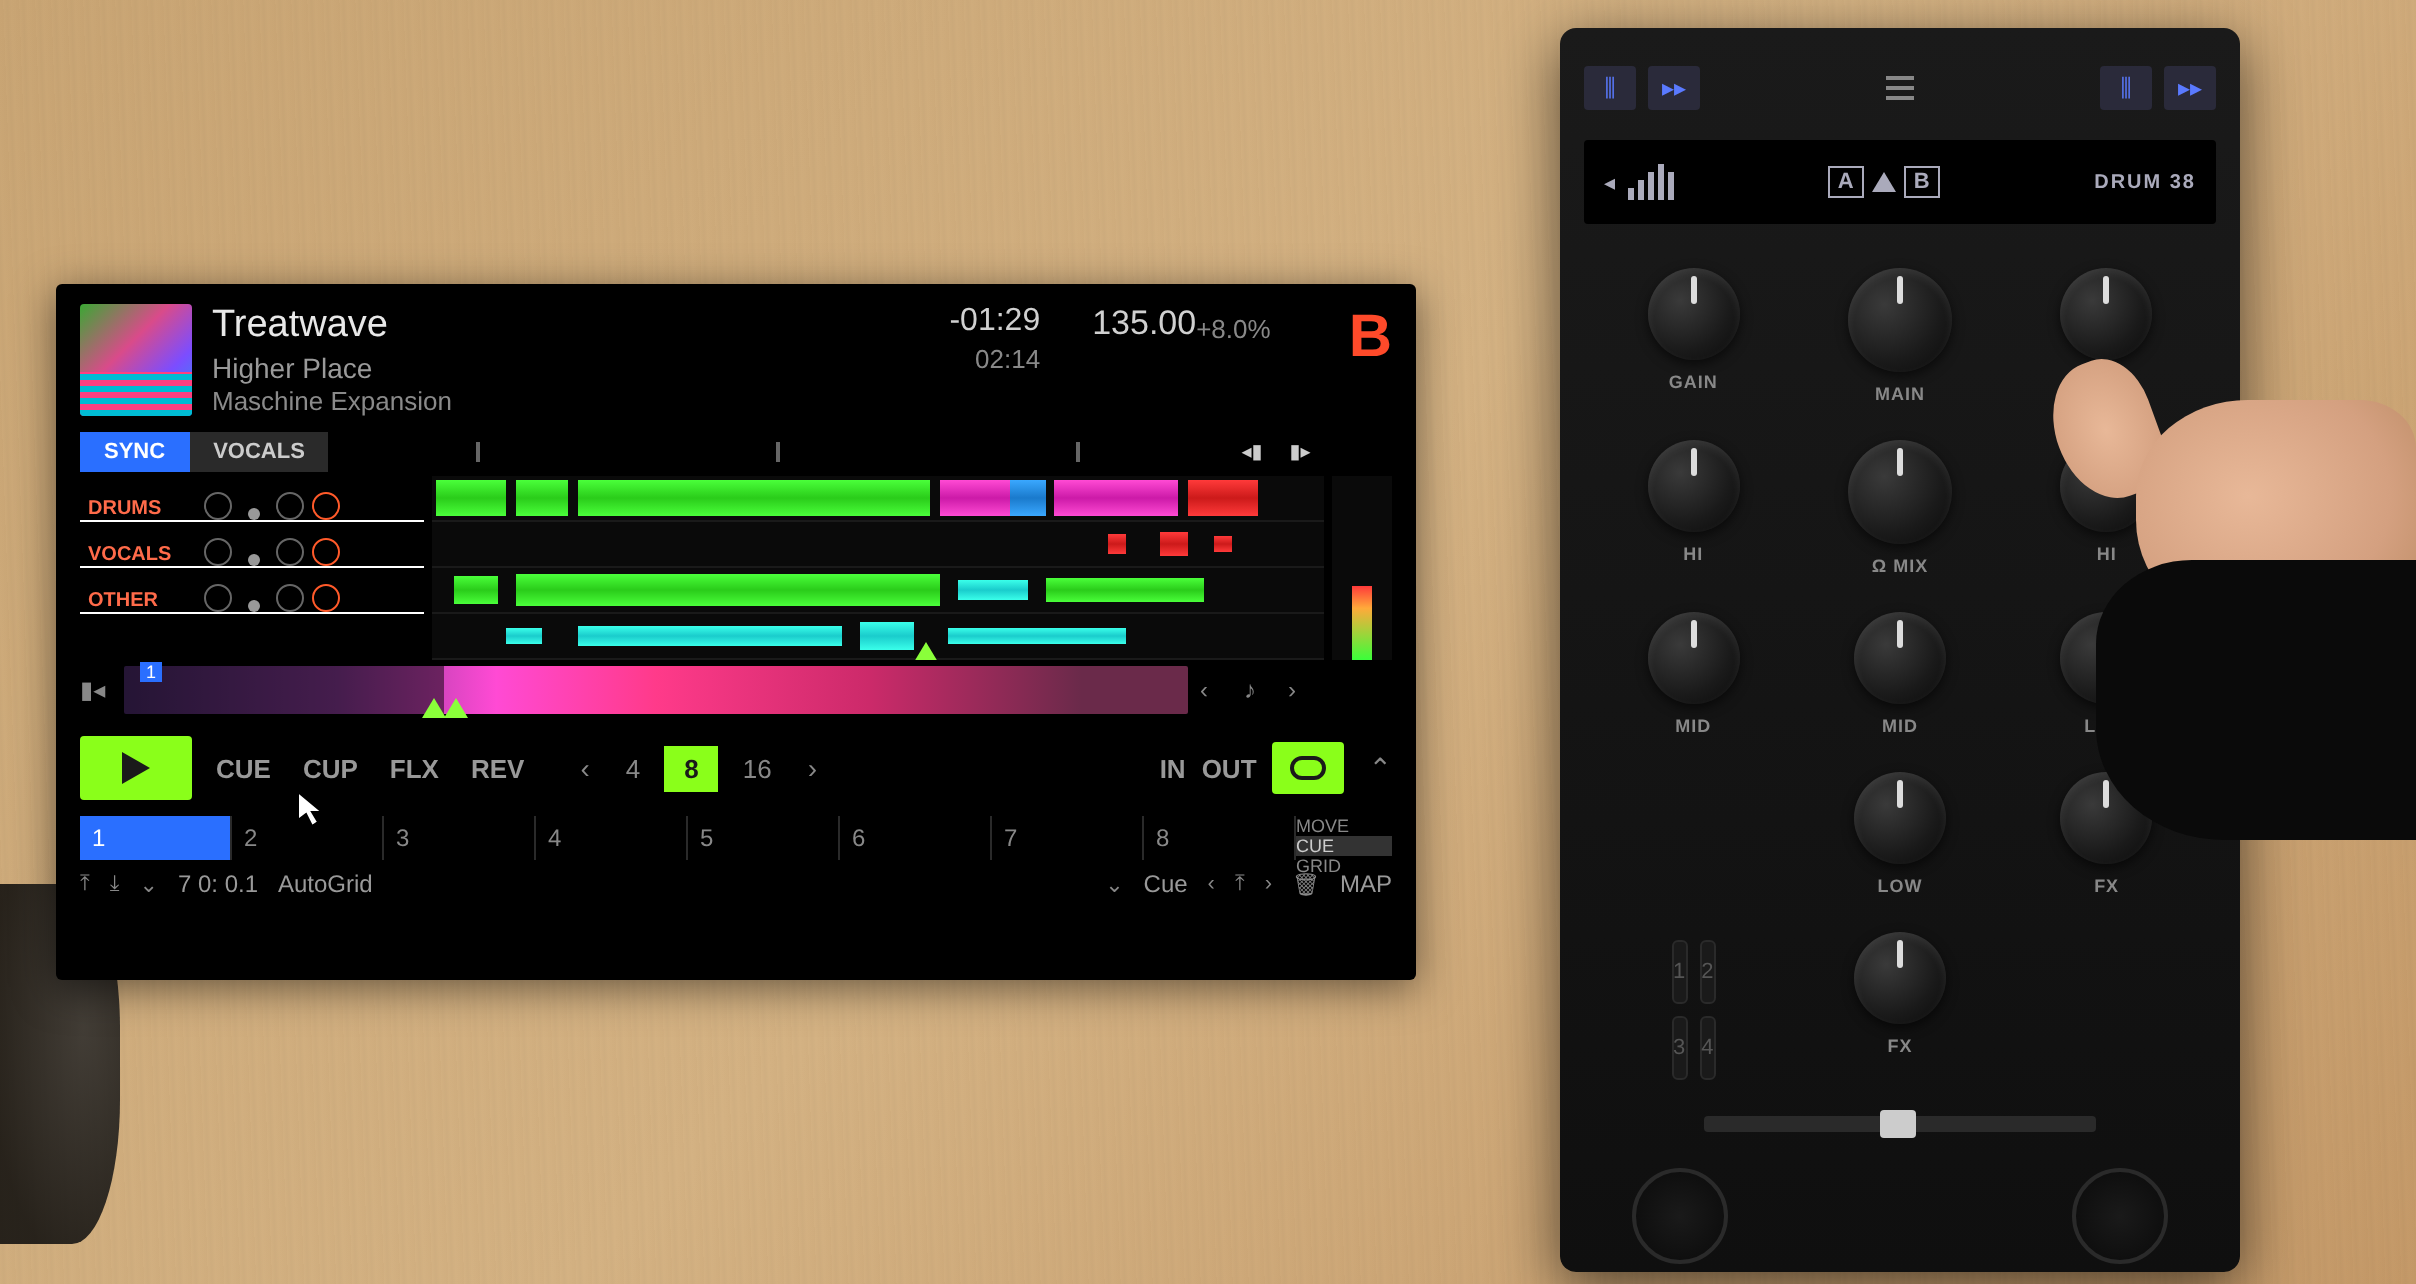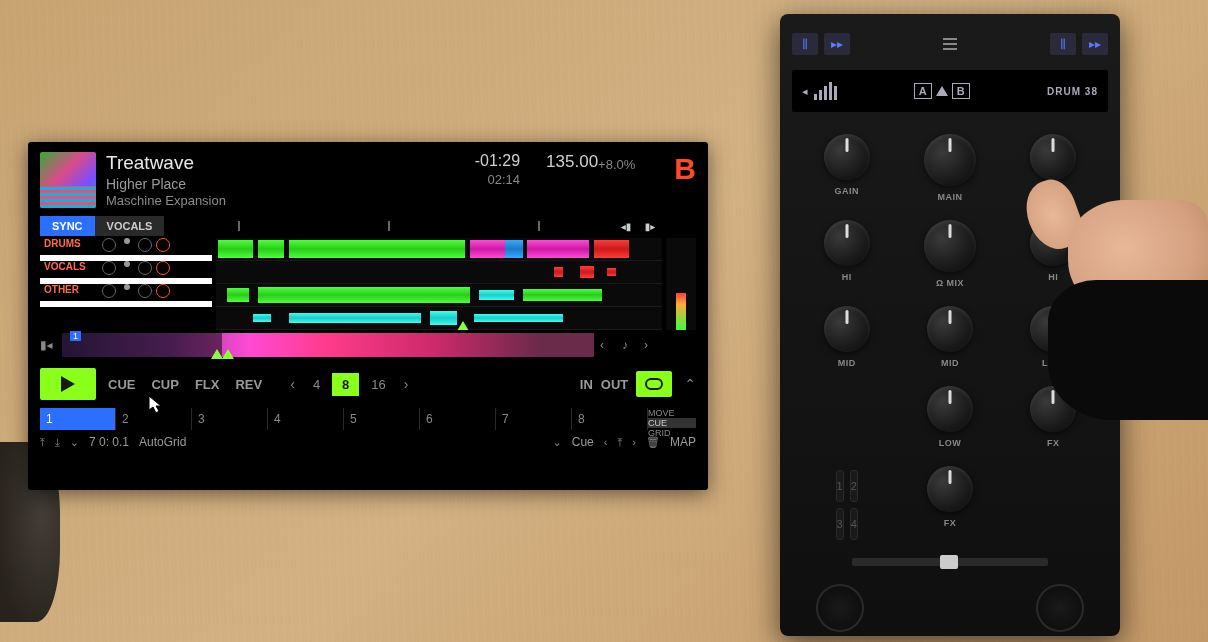--- a/index.html
+++ b/index.html
@@ -26,21 +26,21 @@
 
 .sync-row{display:flex;align-items:center;padding:0 12px;height:24px;gap:0}
 .sync-btn{background:#2a6fff;color:#fff;font-size:11px;font-weight:700;padding:2px 12px;height:20px;display:flex;align-items:center}
 .master-btn{background:#2a2a2a;color:#ccc;font-size:11px;font-weight:700;padding:2px 12px;height:20px;display:flex;align-items:center}
 .beat-markers{flex:1;display:flex;justify-content:space-around;align-items:center}
 .beat-tick{width:2px;height:10px;background:#666}
 .nudge-btn{width:24px;height:18px;display:flex;align-items:center;justify-content:center;color:#ccc;font-size:10px}
 
 .stems-section{padding:0 12px;display:flex;gap:4px}
 .stems-list{width:172px}
-.stem-row{display:flex;align-items:flex-start;height:23px;border-bottom:6px solid #ffffff}
+.stem-row{display:flex;align-items:flex-end;height:23px;border-bottom:1px solid #ffffff}
 .stem-name{color:#ff6b4a;font-size:10px;font-weight:600;width:62px;padding-left:4px}
 .stem-ctrl{width:14px;height:14px;border-radius:50%;border:1px solid #666;margin-right:4px}
 .stem-ctrl.dot{background:#999;border:none;width:6px;height:6px;margin:0 8px 0 4px}
 .stem-ctrl.fx{border-color:#ff5a2a}
 .waveform-main{flex:1;height:92px;background:#0a0a0a;position:relative;overflow:hidden}
 .wave-track{height:23px;display:flex;align-items:center;border-bottom:1px solid #1a1a1a;padding:0 2px;position:relative}
 .wave-block{height:18px;display:inline-block}
 .wb-green{background:linear-gradient(180deg,#4aff3a 0%,#2acc1a 50%,#4aff3a 100%)}
 .wb-pink{background:linear-gradient(180deg,#ff4ad4 0%,#cc1aa8 50%,#ff4ad4 100%)}
 .wb-blue{background:linear-gradient(180deg,#3aa8ff 0%,#1a7acc 50%,#3aa8ff 100%)}

